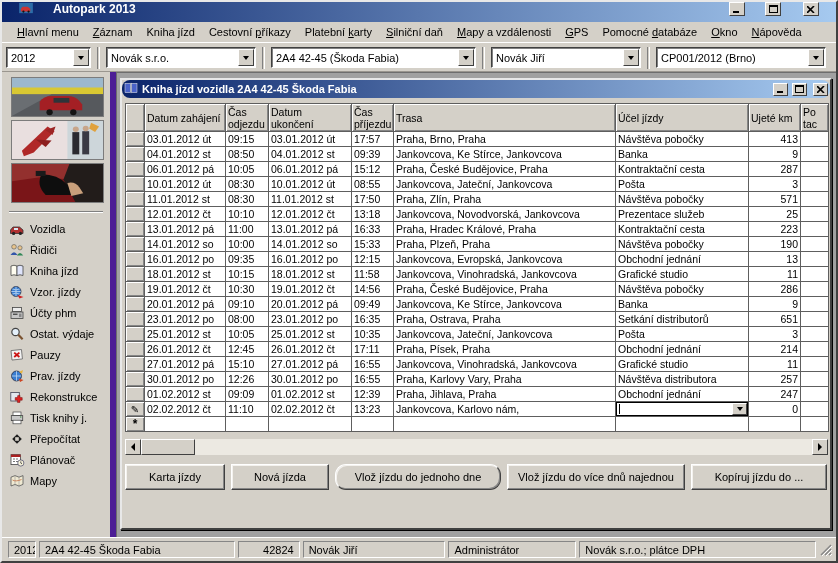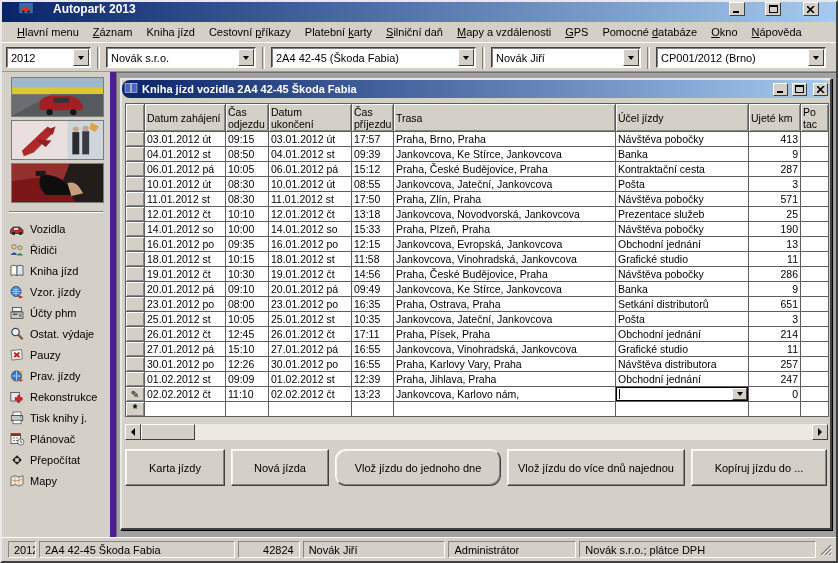--- a/index.html
+++ b/index.html
@@ -78,21 +78,21 @@
   .hscroll{width:703px;height:16px;margin-top:7px;display:flex;background:#ece9e2;}
   .sb-btn{width:16px;height:16px;background:#d4d0c8;border:1px solid;border-color:#fff #404040 #404040 #fff;
           display:flex;align-items:center;justify-content:center;flex:0 0 16px;}
   .tri-l{width:0;height:0;border-top:4px solid transparent;border-bottom:4px solid transparent;border-right:4px solid #000;}
   .tri-r{width:0;height:0;border-top:4px solid transparent;border-bottom:4px solid transparent;border-left:4px solid #000;}
   .sb-thumb{width:54px;height:16px;background:#d4d0c8;border:1px solid;border-color:#fff #404040 #404040 #fff;}
   .sb-track{flex:1;}
 
   
   .btn-row{display:flex;gap:6px;margin-top:9px;width:703px;}
-  .push{height:37px;background:#d4d0c8;border:1px solid;border-color:#fff #404040 #404040 #fff;
+  .push{height:26px;background:#d4d0c8;border:1px solid;border-color:#fff #404040 #404040 #fff;
         box-shadow:inset -1px -1px 0 #868686,inset 1px 1px 0 #f4f2ee;
         font-family:"Liberation Sans",sans-serif;font-size:11px;white-space:nowrap;overflow:hidden;}
 
   
   .statusbar{flex:0 0 23px;display:flex;align-items:center;gap:3px;padding:3px 4px 3px 6px;border-top:1px solid #fff;}
   .sb-panel{height:17px;border:1px solid;border-color:#868686 #fff #fff #868686;
             padding:1px 5px;line-height:14px;white-space:nowrap;overflow:hidden;}
   [data-name="status-odometer"]{text-align:right;}
   .grip{margin-left:auto;align-self:flex-end;}
 </style>
@@ -313,40 +313,40 @@
             <span class="side-icon" data-name="print-icon">
               <svg width="16" height="16" viewBox="0 0 16 16">
                 <rect x="4" y="2" width="8" height="3.6" fill="#fff" stroke="#444" stroke-width="0.7"></rect>
                 <rect x="2.3" y="5.6" width="11.4" height="5" fill="#c9c9c9" stroke="#444" stroke-width="0.8"></rect>
                 <rect x="4" y="10.2" width="8" height="3.6" fill="#fff" stroke="#444" stroke-width="0.7"></rect>
                 <circle cx="11.8" cy="7" r="0.7" fill="#3a8a3a"></circle>
               </svg>
             </span>
             <span class="side-label" data-name="sidebar-item-tisk-knihy-j-label">Tisk knihy j.</span>
           </div>
+          <div class="side-item" data-name="sidebar-item-prepocitat">
+            <span class="side-icon" data-name="recalculate-icon">
+              <svg width="16" height="16" viewBox="0 0 16 16">
+                <rect x="4.6" y="4.6" width="6.8" height="6.8" transform="rotate(45 8 8)" fill="#1e1e1e"></rect>
+                <rect x="6.2" y="6.2" width="3.6" height="3.6" fill="#d4d0c8"></rect>
+              </svg>
+            </span>
+            <span class="side-label" data-name="sidebar-item-prepocitat-label">Přepočítat</span>
+          </div>
           <div class="side-item" data-name="sidebar-item-planovac">
             <span class="side-icon" data-name="planner-icon">
               <svg width="16" height="16" viewBox="0 0 16 16">
                 <rect x="2" y="2.6" width="9.5" height="10" fill="#fff" stroke="#444" stroke-width="0.8"></rect>
                 <rect x="2" y="2.6" width="9.5" height="2.4" fill="#aa2222"></rect>
                 <path d="M4 7 h2 M7 7 h2 M4 9.5 h2 M7 9.5 h2" stroke="#666" stroke-width="0.9"></path>
                 <circle cx="11.8" cy="11" r="3.1" fill="#f7f3da" stroke="#446" stroke-width="0.7"></circle>
                 <path d="M11.8 9.4 v1.7 l1.2 0.8" stroke="#333" stroke-width="0.8" fill="none"></path>
               </svg>
             </span>
             <span class="side-label" data-name="sidebar-item-planovac-label">Plánovač</span>
-          </div>
-          <div class="side-item" data-name="sidebar-item-prepocitat">
-            <span class="side-icon" data-name="recalculate-icon">
-              <svg width="16" height="16" viewBox="0 0 16 16">
-                <rect x="4.6" y="4.6" width="6.8" height="6.8" transform="rotate(45 8 8)" fill="#1e1e1e"></rect>
-                <rect x="6.2" y="6.2" width="3.6" height="3.6" fill="#d4d0c8"></rect>
-              </svg>
-            </span>
-            <span class="side-label" data-name="sidebar-item-prepocitat-label">Přepočítat</span>
           </div>
           <div class="side-item" data-name="sidebar-item-mapy">
             <span class="side-icon" data-name="maps-icon">
               <svg width="16" height="16" viewBox="0 0 16 16">
                 <path d="M2 4.2 l4-1.6 4 1.6 4-1.6 v8.8 l-4 1.6 -4-1.6 -4 1.6z" fill="#efe9d2" stroke="#555" stroke-width="0.8"></path>
                 <path d="M6 2.6 v9.8 M10 4.2 v9.8" stroke="#999" stroke-width="0.6"></path>
                 <path d="M3.5 7 q3 2 9-0.5" stroke="#c06030" stroke-width="0.7" fill="none"></path>
               </svg>
             </span>
             <span class="side-label" data-name="sidebar-item-mapy-label">Mapy</span>
@@ -472,20 +472,31 @@
                   <td data-name="cell-cas-odjezdu">10:10</td>
                   <td data-name="cell-datum-ukonceni">12.01.2012 čt</td>
                   <td data-name="cell-cas-prijezdu">13:18</td>
                   <td data-name="cell-trasa">Jankovcova, Novodvorská, Jankovcova</td>
                   <td data-name="cell-ucel-jizdy">Prezentace služeb</td>
                   <td class="num" data-name="cell-ujete-km">25</td>
                   <td data-name="cell-po-tac"></td>
                 </tr>
                 <tr data-name="table-row">
                   <td class="sel" data-name="row-selector"></td>
+                  <td data-name="cell-datum-zahajeni">13.01.2012 pá</td>
+                  <td data-name="cell-cas-odjezdu">11:00</td>
+                  <td data-name="cell-datum-ukonceni">13.01.2012 pá</td>
+                  <td data-name="cell-cas-prijezdu">16:33</td>
+                  <td data-name="cell-trasa">Praha, Hradec Králové, Praha</td>
+                  <td data-name="cell-ucel-jizdy">Kontraktační cesta</td>
+                  <td class="num" data-name="cell-ujete-km">223</td>
+                  <td data-name="cell-po-tac"></td>
+                </tr>
+                <tr data-name="table-row">
+                  <td class="sel" data-name="row-selector"></td>
                   <td data-name="cell-datum-zahajeni">14.01.2012 so</td>
                   <td data-name="cell-cas-odjezdu">10:00</td>
                   <td data-name="cell-datum-ukonceni">14.01.2012 so</td>
                   <td data-name="cell-cas-prijezdu">15:33</td>
                   <td data-name="cell-trasa">Praha, Plzeň, Praha</td>
                   <td data-name="cell-ucel-jizdy">Návštěva pobočky</td>
                   <td class="num" data-name="cell-ujete-km">190</td>
                   <td data-name="cell-po-tac"></td>
                 </tr>
                 <tr data-name="table-row">

